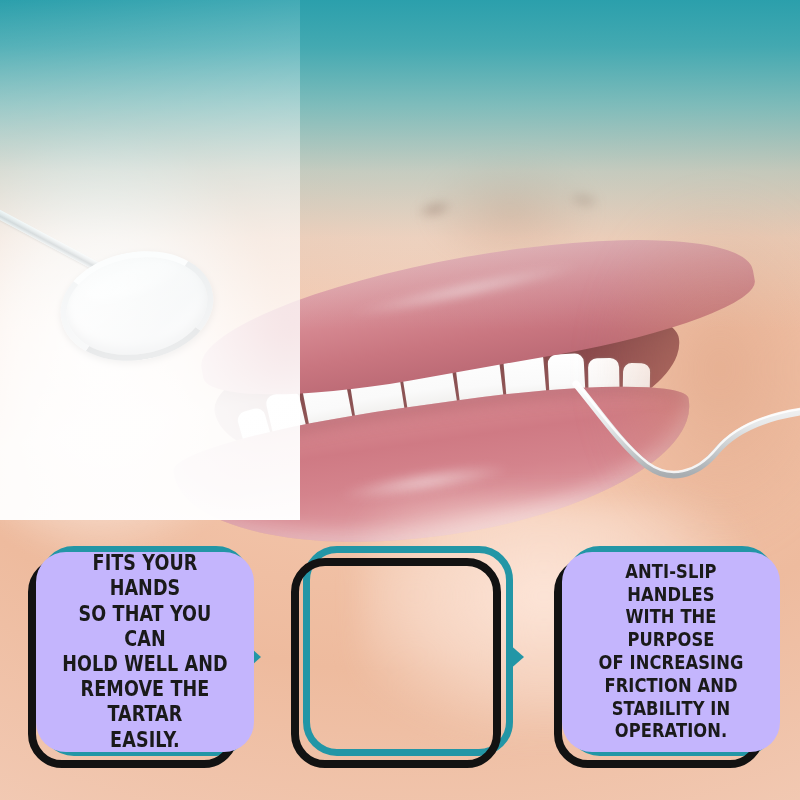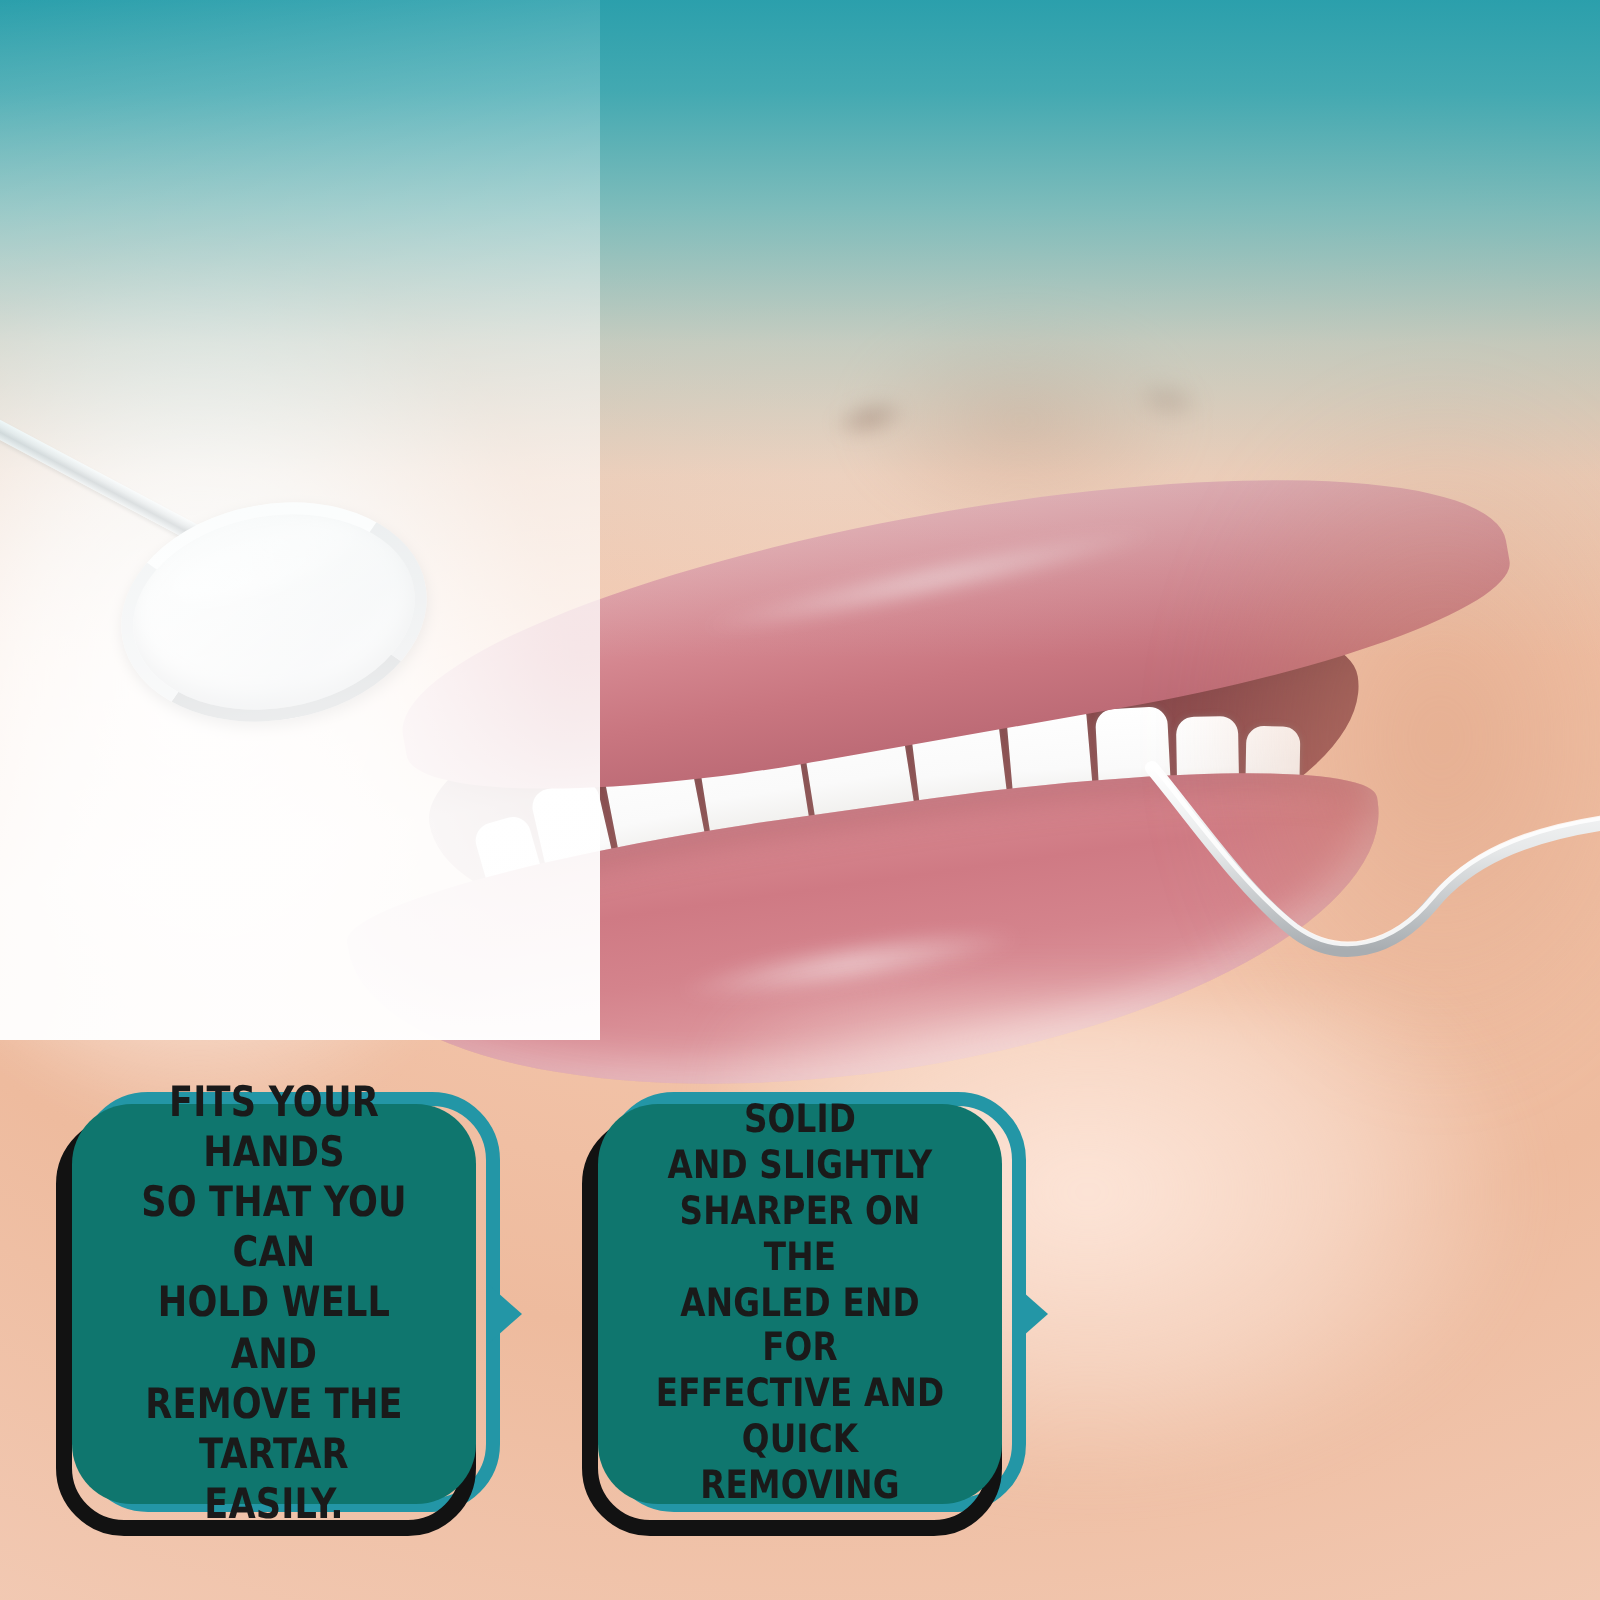--- a/index.html
+++ b/index.html
@@ -187,22 +187,22 @@
   }
   
   .co-black{
     position:absolute;left:0;top:12px;width:210px;height:210px;
     border:8px solid #121212;
     border-radius:34px;
     box-sizing:border-box;
   }
   
   .co-card{
-    position:absolute;left:8px;top:6px;width:202px;height:200px;
-    background:#0f766e;
+    position:absolute;left:8px;top:6px;width:218px;height:200px;
+    background:#c4b5fd;
     border-radius:30px;
     box-sizing:border-box;
     display:flex;align-items:center;justify-content:center;
     padding:8px 18px;
   }
   .co-text{
     text-align:center;
     color:#1a1a1a;
     font-family:"Liberation Sans Narrow","DejaVu Sans Condensed","Liberation Sans",sans-serif;
     font-stretch:condensed;
@@ -293,26 +293,30 @@
 HOLD WELL AND
 REMOVE THE TARTAR
 EASILY.</div>
       </div>
     </div>
 
     <div class="callout b2">
       <div class="co-teal"></div>
       <div class="co-black"></div>
       <div class="co-arrow"></div>
+    </div>
+
+    <div class="callout b3">
+      <div class="co-teal"></div>
+      <div class="co-black"></div>
       <div class="co-card">
-        <div class="co-text small">SOLID
-AND SLIGHTLY
-SHARPER ON THE
-ANGLED END FOR
-EFFECTIVE AND
-QUICK REMOVING</div>
+        <div class="co-text small">ANTI-SLIP HANDLES
+WITH THE PURPOSE
+OF INCREASING
+FRICTION AND
+STABILITY IN
+OPERATION.</div>
       </div>
     </div>
 
-
   </div>
 
 </div>
 
 </body></html>

